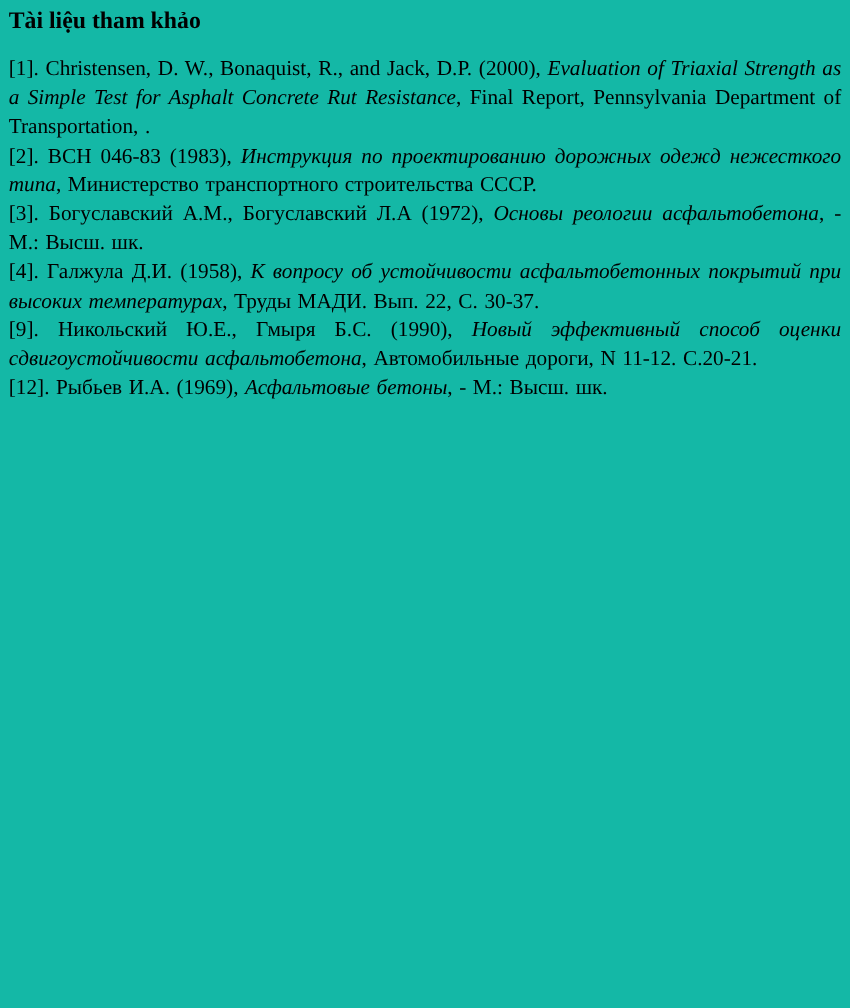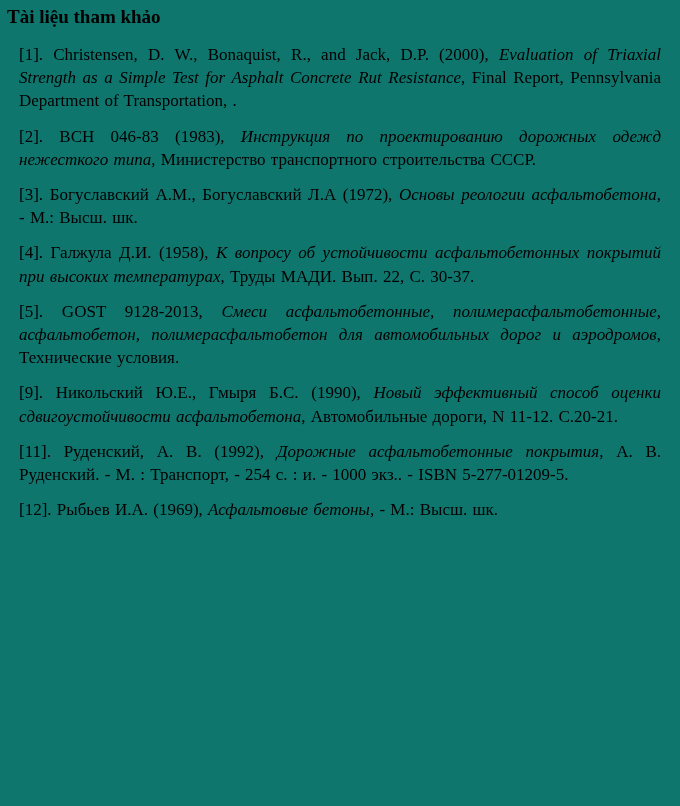--- a/index.html
+++ b/index.html
@@ -5,57 +5,55 @@
   html, body {
     margin: 0;
     padding: 0;
     background: #ffffff;
   }
   .page {
     position: relative;
     width: 680px;
     height: 806px;
     box-sizing: border-box;
-    background: #0f766e;
+    background: #14b8a6;
     color: #000000;
     font-family: "Liberation Serif", "DejaVu Serif", serif;
     padding: 5px 7px 0 7px;
     overflow: hidden;
   }
   .doc-title {
     font-size: 19px;
     font-weight: bold;
     line-height: 24px;
     margin: 0 0 14px 0;
     text-align: left;
   }
   .references-list {
     margin: 0;
     padding: 0;
   }
   .ref {
-    margin: 12px;
+    margin: 0;
     font-size: 17px;
     line-height: 23.2px;
     text-align: justify;
     word-spacing: 1px;
     font-family: Liberation Serif, serif;
   }
   .ref .italic {
     font-style: italic;
   }
 </style>
 </head>
 <body>
 
 <div class="page">
   <h1 class="doc-title">Tài liệu tham khảo</h1>
   <div class="references-list">
       <p class="ref"><span>[1]. Christensen, D. W., Bonaquist, R., and Jack, D.P. (2000), </span><span class="italic">Evaluation of Triaxial Strength as a Simple Test for Asphalt Concrete Rut Resistance</span><span>, Final Report, Pennsylvania Department of Transportation, .</span></p>
       <p class="ref"><span>[2]. ВСН 046-83 (1983), </span><span class="italic">Инструкция по проектированию дорожных одежд нежесткого типа</span><span>, Министерство транспортного строительства СССР.</span></p>
       <p class="ref"><span>[3]. Богуславский А.М., Богуславский Л.А (1972), </span><span class="italic">Основы реологии асфальтобетона</span><span>, - М.: Высш. шк.</span></p>
       <p class="ref"><span>[4]. Галжула Д.И. (1958), </span><span class="italic">К вопросу об устойчивости асфальтобетонных покрытий при высоких температурах</span><span>, Труды МАДИ. Вып. 22, С. 30-37.</span></p>
-      <p class="ref"><span>[5]. GOST 9128-2013, </span><span class="italic">Смеси асфальтобетонные, полимерасфальтобетонные, асфальтобетон, полимерасфальтобетон для автомобильных дорог и аэродромов</span><span>, Технические условия.</span></p>
       <p class="ref"><span>[9]. Никольский Ю.Е., Гмыря Б.С. (1990), </span><span class="italic">Новый эффективный способ оценки сдвигоустойчивости асфальтобетона</span><span>, Автомобильные дороги, N 11-12. С.20-21.</span></p>
-      <p class="ref"><span>[11]. Руденский, А. В. (1992), </span><span class="italic">Дорожные асфальтобетонные покрытия</span><span>, А. В. Руденский. - М. : Транспорт, - 254 с. : и. - 1000 экз.. - ISBN 5-277-01209-5.</span></p>
       <p class="ref"><span>[12]. Рыбьев И.А. (1969), </span><span class="italic">Асфальтовые бетоны</span><span>, - М.: Высш. шк.</span></p>
     </div>
 </div>
 
 </body></html>

